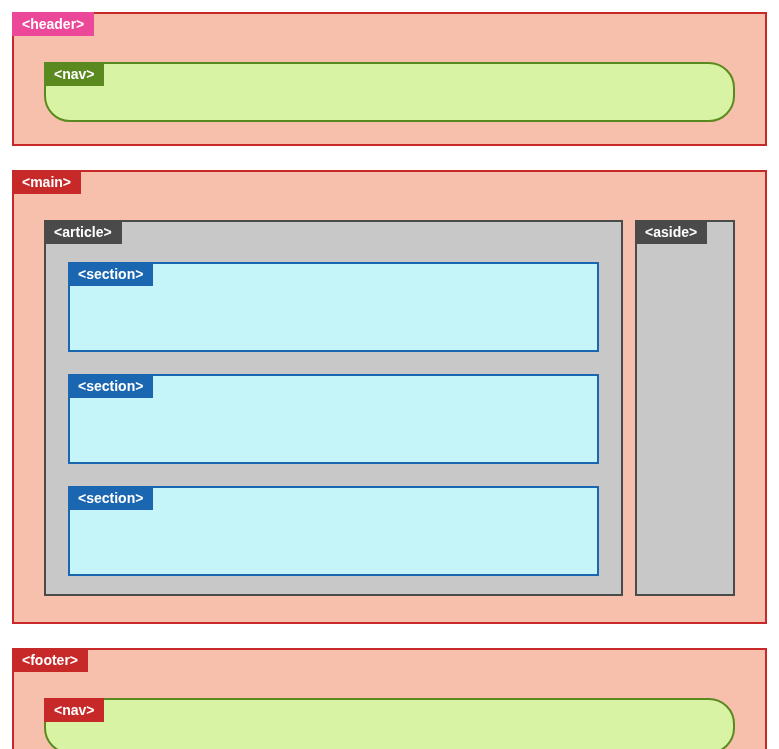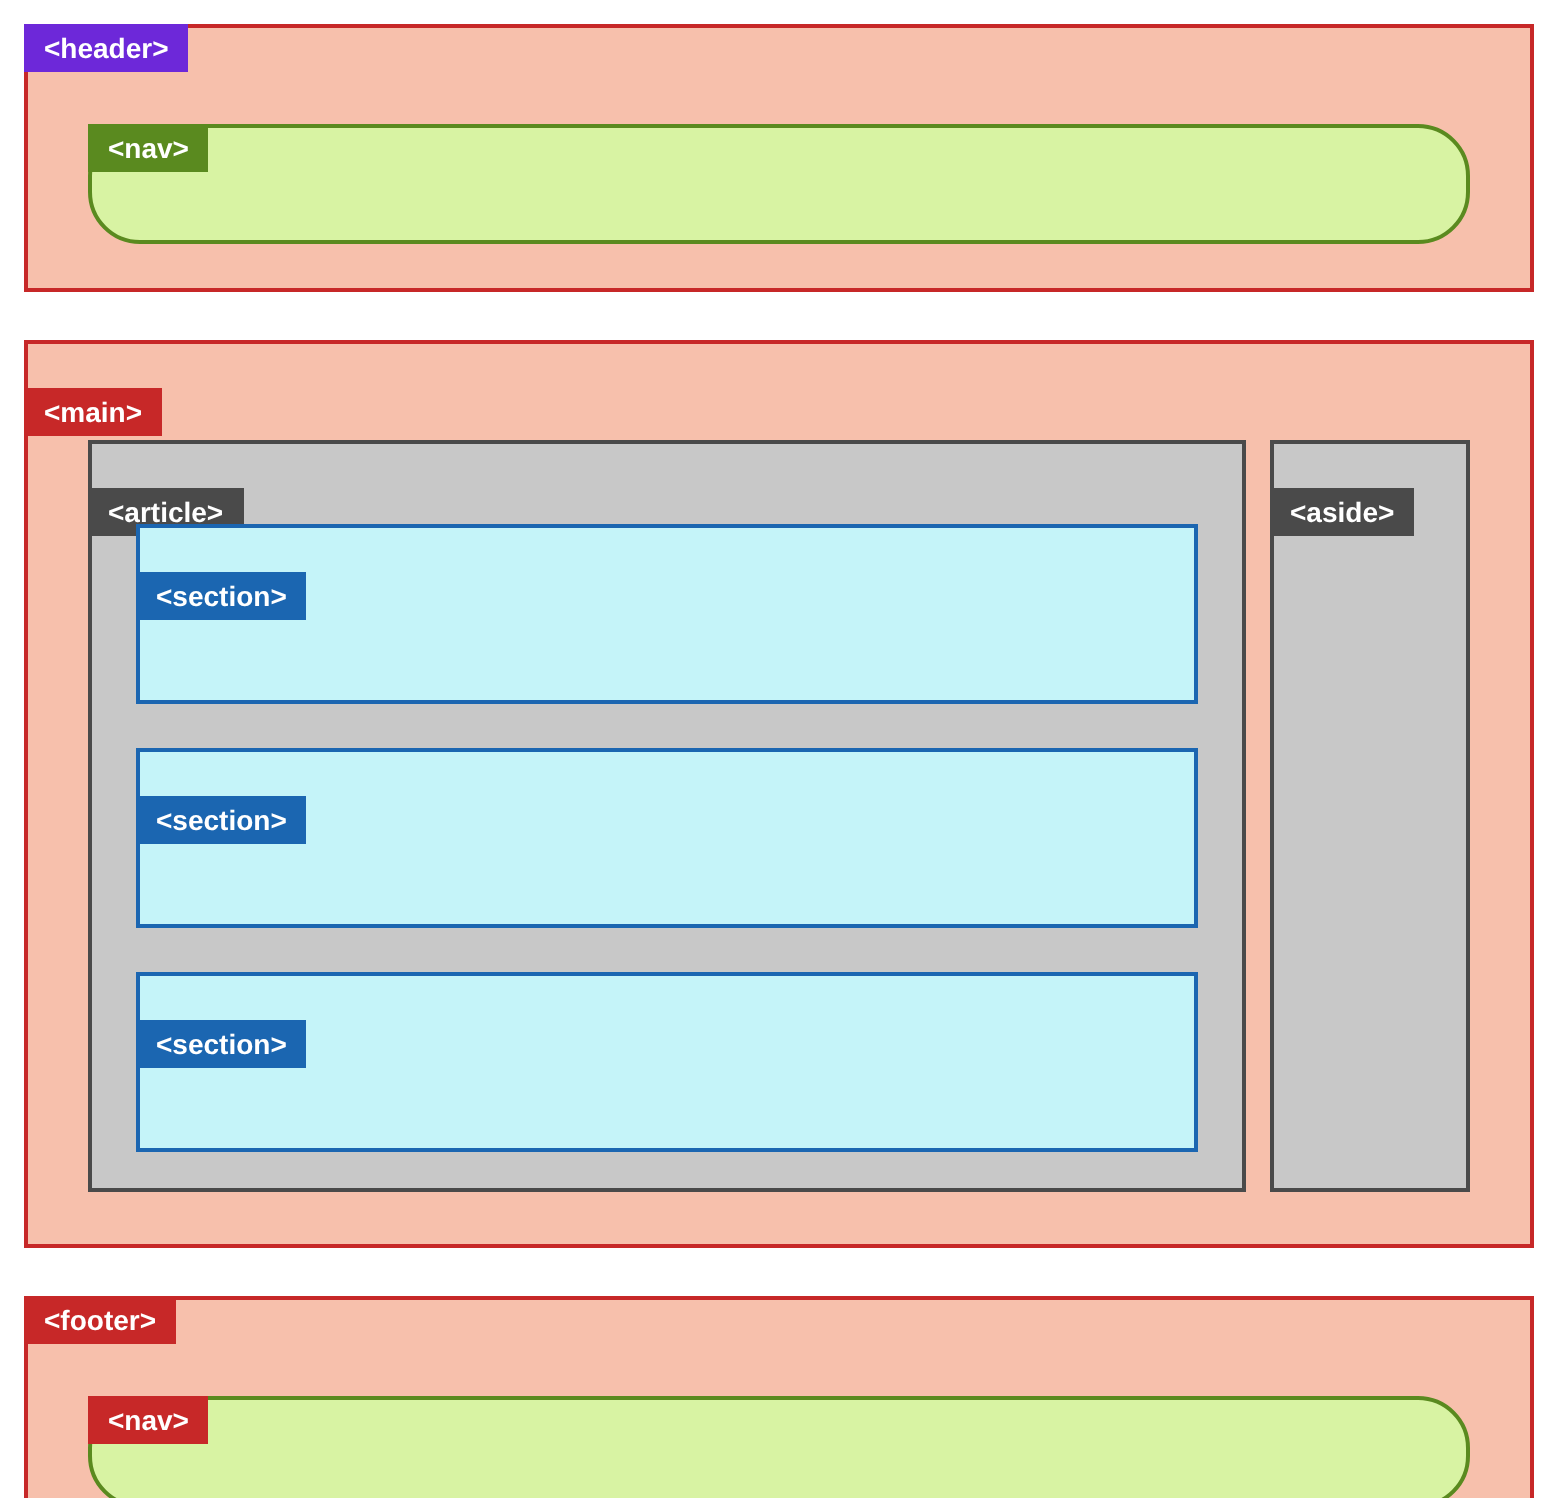--- a/index.html
+++ b/index.html
@@ -27,42 +27,41 @@
       font-weight: bold;
       padding: 4px 10px;
     }
     
     .header-block {
       background: #f7c0ac;
       border-color: #c72828;
       padding: 48px 30px 22px 30px;
     }
     .header-block .tag-label {
-      background: #6d28d9;
+      background: #ec4899;
     }
     
     .nav-block {
       background: #d8f3a3;
       border-color: #5a8a1f;
       position: relative;
       height: 60px;
       border-radius: 26px;
     }
     .nav-block .tag-label {
       background: #5a8a1f;
     }
     
     .main-block {
       background: #f7c0ac;
       border-color: #c72828;
       padding: 48px 30px 26px 30px;
     }
     .main-block .tag-label {
       background: #c72828;
-      margin-top: 24px;
     }
     .main-row {
       display: flex;
       gap: 12px;
     }
     
     .article-block {
       background: #c8c8c8;
       border-color: #4a4a4a;
       flex: 1;

